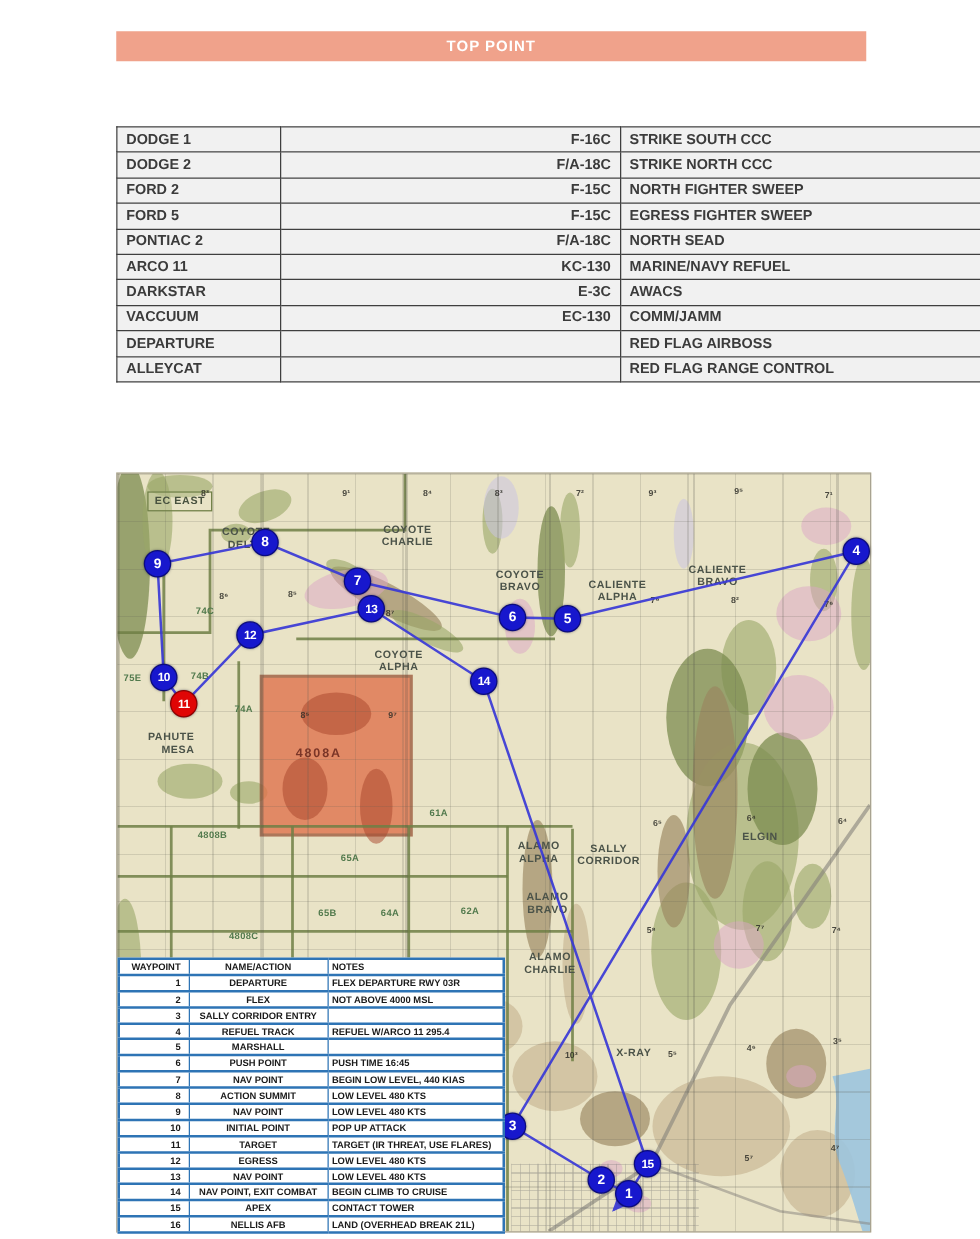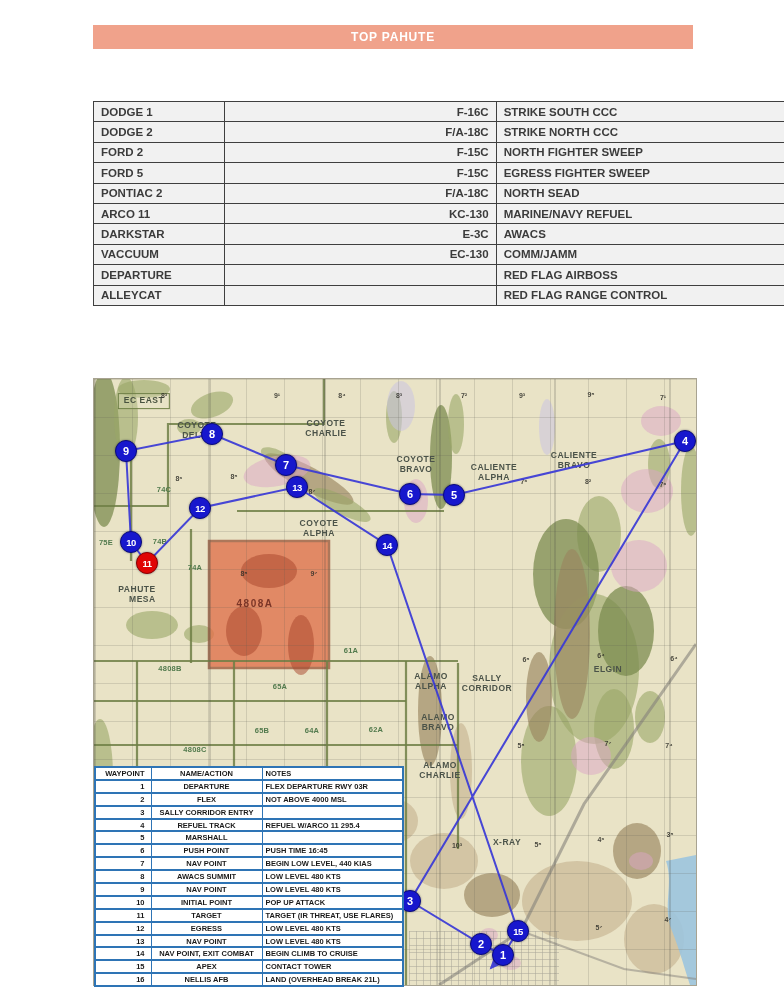--- a/index.html
+++ b/index.html
@@ -93,21 +93,21 @@
     padding:0 3px;overflow:hidden;white-space:nowrap;background:#fff;
   }
   .wpt .c0{text-align:right;padding-right:6px;}
   .wpt .c1{text-align:center;}
   .wpt .c2{text-align:left;}
 </style>
 </head>
 <body>
 
 <div class="banner">
-  <span>TOP PAHUTE</span>
+  <span>TOP POINT</span>
 </div>
 
 <table class="roster">
   <colgroup>
       <col style="width:118px">
       <col style="width:244px">
       <col style="width:297px">
     </colgroup>
   <tbody>
       <tr>
@@ -374,21 +374,21 @@
           <td class="c1">PUSH POINT</td>
           <td class="c2">PUSH TIME 16:45</td>
         </tr>
         <tr>
           <td class="c0">7</td>
           <td class="c1">NAV POINT</td>
           <td class="c2">BEGIN LOW LEVEL, 440 KIAS</td>
         </tr>
         <tr>
           <td class="c0">8</td>
-          <td class="c1">AWACS SUMMIT</td>
+          <td class="c1">ACTION SUMMIT</td>
           <td class="c2">LOW LEVEL 480 KTS</td>
         </tr>
         <tr>
           <td class="c0">9</td>
           <td class="c1">NAV POINT</td>
           <td class="c2">LOW LEVEL 480 KTS</td>
         </tr>
         <tr>
           <td class="c0">10</td>
           <td class="c1">INITIAL POINT</td>

